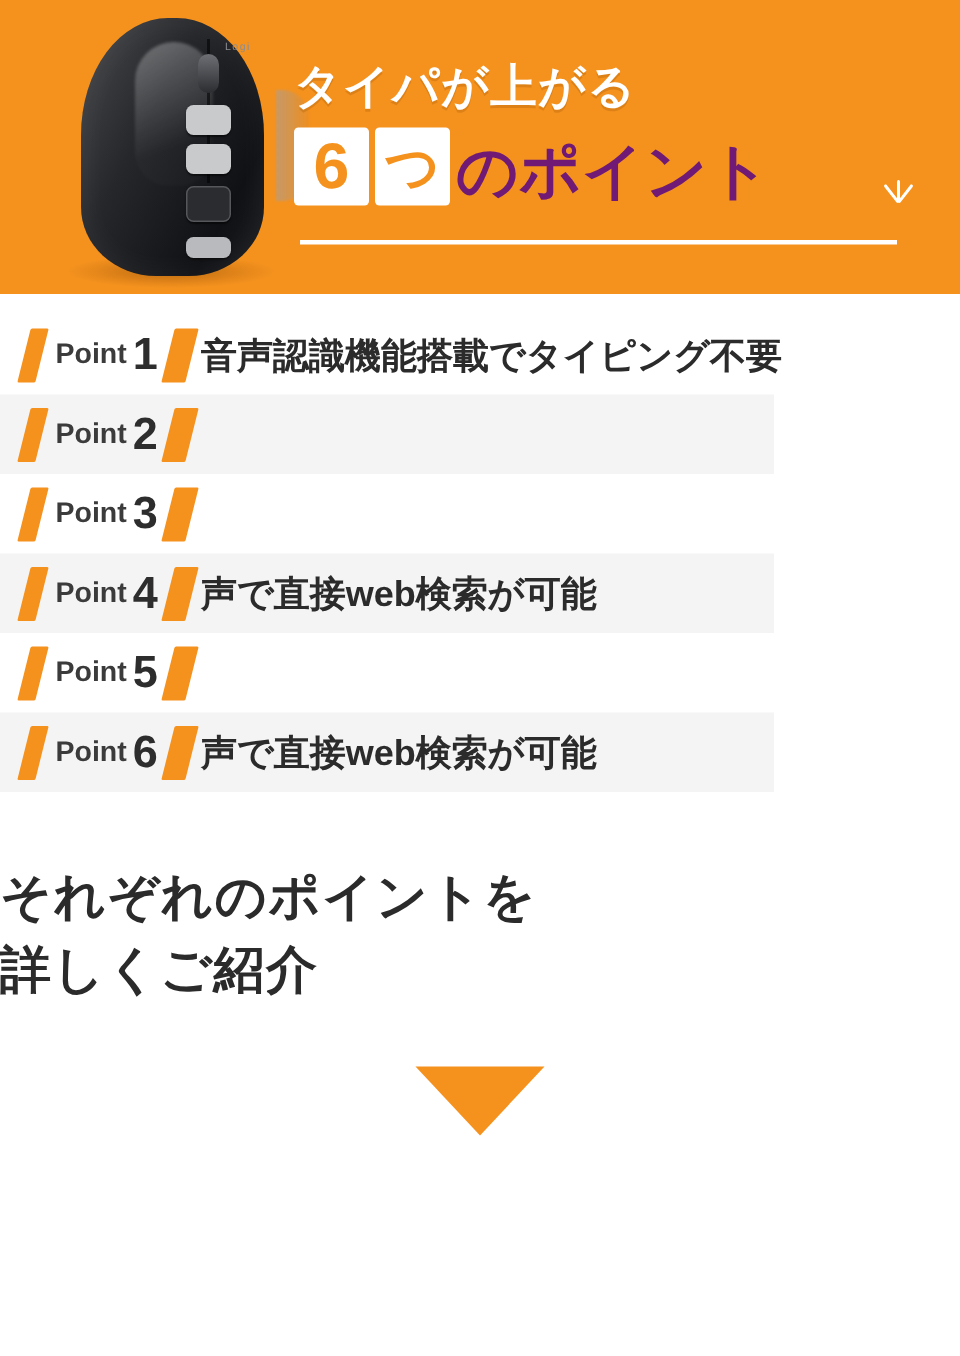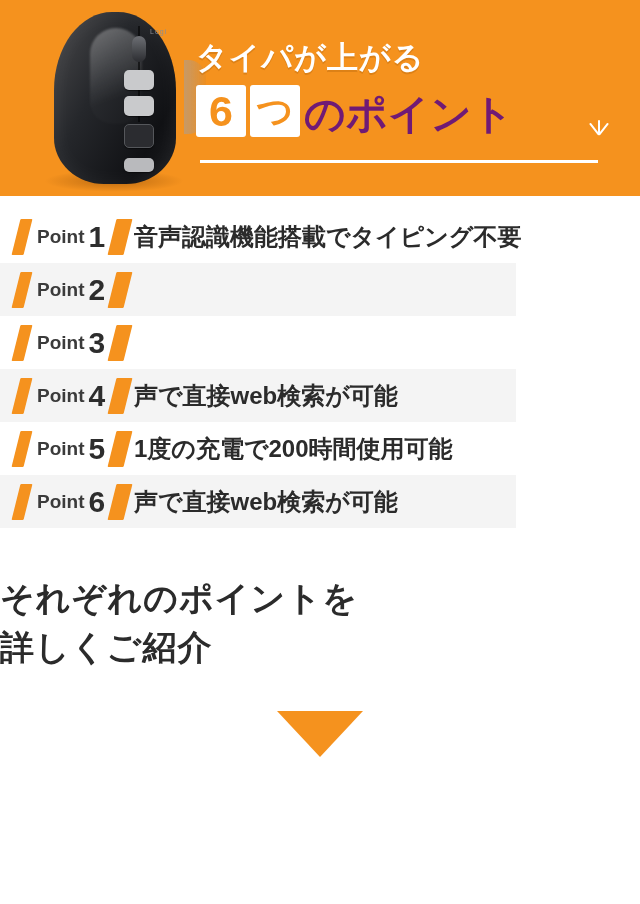--- a/index.html
+++ b/index.html
@@ -340,21 +340,20 @@
     <div class="point-text">声で直接web検索が可能</div>
   </div>
 
   <div class="point-row">
     <div class="point-tag">
       <span class="slash-l"></span>
       <span class="pt-word">Point</span>
       <span class="pt-num">5</span>
       <span class="slash-r"></span>
     </div>
-    <div class="point-text">1度の充電で200時間使用可能</div>
   </div>
 
   <div class="point-row alt">
     <div class="point-tag">
       <span class="slash-l"></span>
       <span class="pt-word">Point</span>
       <span class="pt-num">6</span>
       <span class="slash-r"></span>
     </div>
     <div class="point-text">声で直接web検索が可能</div>

